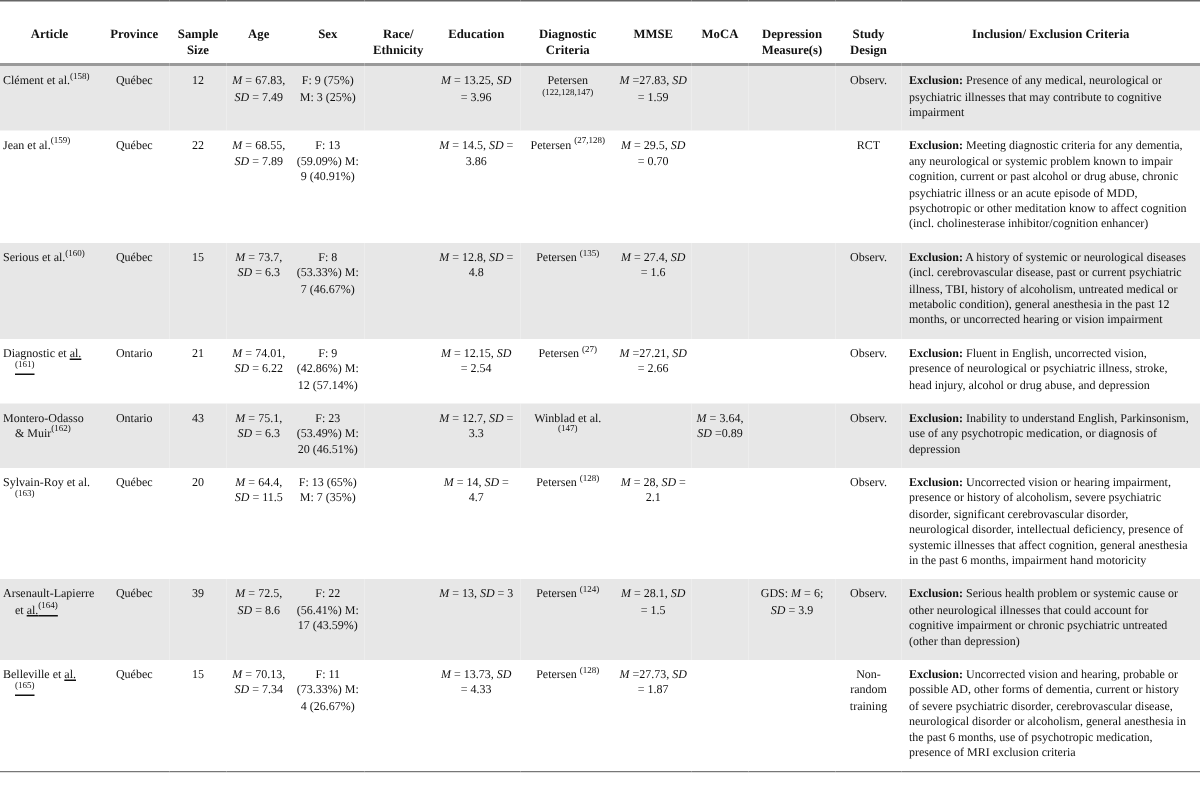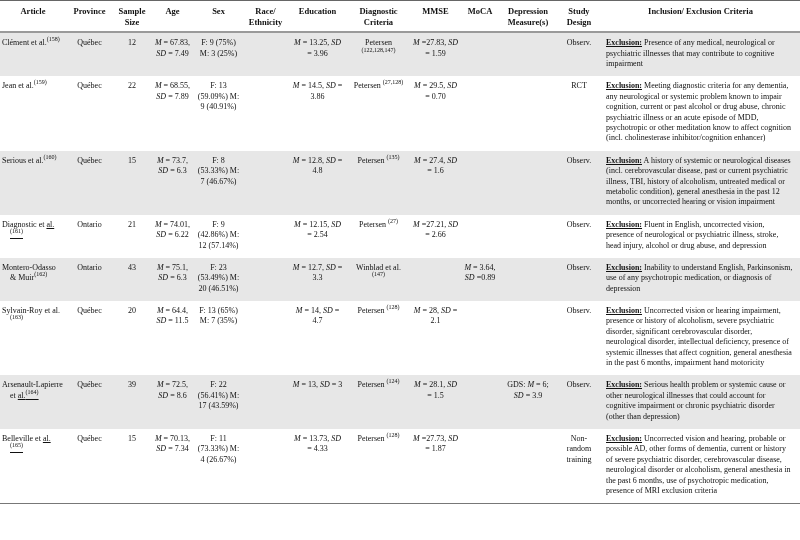--- a/index.html
+++ b/index.html
@@ -1,28 +1,28 @@
 <!DOCTYPE html>
 <html><head>
 <meta charset="utf-8">
 <style>
   html,body{margin:0;padding:0;background:#fff;width:800px;}
   body{font-family:"Liberation Serif","DejaVu Serif",serif;color:#111;}
   table{border-collapse:collapse;table-layout:fixed;width:800px;
         border-top:1px solid #666;border-bottom:1px solid #777;}
   thead th{font-weight:bold;font-size:8.5px;line-height:1.25;
-           vertical-align:top;padding:5px 2px 4px;border-bottom:2px solid #9a9a9a;}
+           vertical-align:top;padding:16px 2px 4px;border-bottom:2px solid #9a9a9a;}
   td{font-size:8px;line-height:1.3;vertical-align:top;text-align:center;
      padding:5px 3px 7px;word-wrap:break-word;}
   tr.shaded td{background:#e7e7e7;}
   td.c-article{text-align:left;padding-left:10px;text-indent:-8px;}
   td.c-crit{text-align:left;padding-left:5px;padding-right:6px;}
   sup{font-size:6px;line-height:0;}
   i{font-style:italic;}
-  b{font-weight:bold;text-decoration:underline;}
+  b{font-weight:bold;}
   .u{text-decoration:underline;}
 </style>
 </head>
 <body>
 
 <table>
   <colgroup>
     <col style="width:66px">
       <col style="width:47px">
       <col style="width:38px">
@@ -151,21 +151,21 @@
         <td>39</td>
         <td><i>M</i> = 72.5, <i>SD</i> = 8.6</td>
         <td>F: 22 (56.41%) M: 17 (43.59%)</td>
         <td></td>
         <td><i>M</i> = 13, <i>SD</i> = 3</td>
         <td>Petersen <sup>(124)</sup></td>
         <td><i>M</i> = 28.1, <i>SD</i> = 1.5</td>
         <td></td>
         <td>GDS: <i>M</i> = 6; <i>SD</i> = 3.9</td>
         <td>Observ.</td>
-        <td class="c-crit"><b>Exclusion:</b> <span>Serious health problem or systemic cause or other neurological illnesses that could account for cognitive impairment or chronic psychiatric disorder (other than depression)</span></td>
+        <td class="c-crit"><b>Exclusion:</b> <span>Serious health problem or systemic cause or other neurological illnesses that could account for cognitive impairment or chronic psychiatric untreated (other than depression)</span></td>
       </tr>
       <tr>
         <td class="c-article"><span>Belleville et </span><span class="u">al.<sup>(165)</sup></span></td>
         <td>Québec</td>
         <td>15</td>
         <td><i>M</i> = 70.13, <i>SD</i> = 7.34</td>
         <td>F: 11 (73.33%) M: 4 (26.67%)</td>
         <td></td>
         <td><i>M</i> = 13.73, <i>SD</i> = 4.33</td>
         <td>Petersen <sup>(128)</sup></td>

